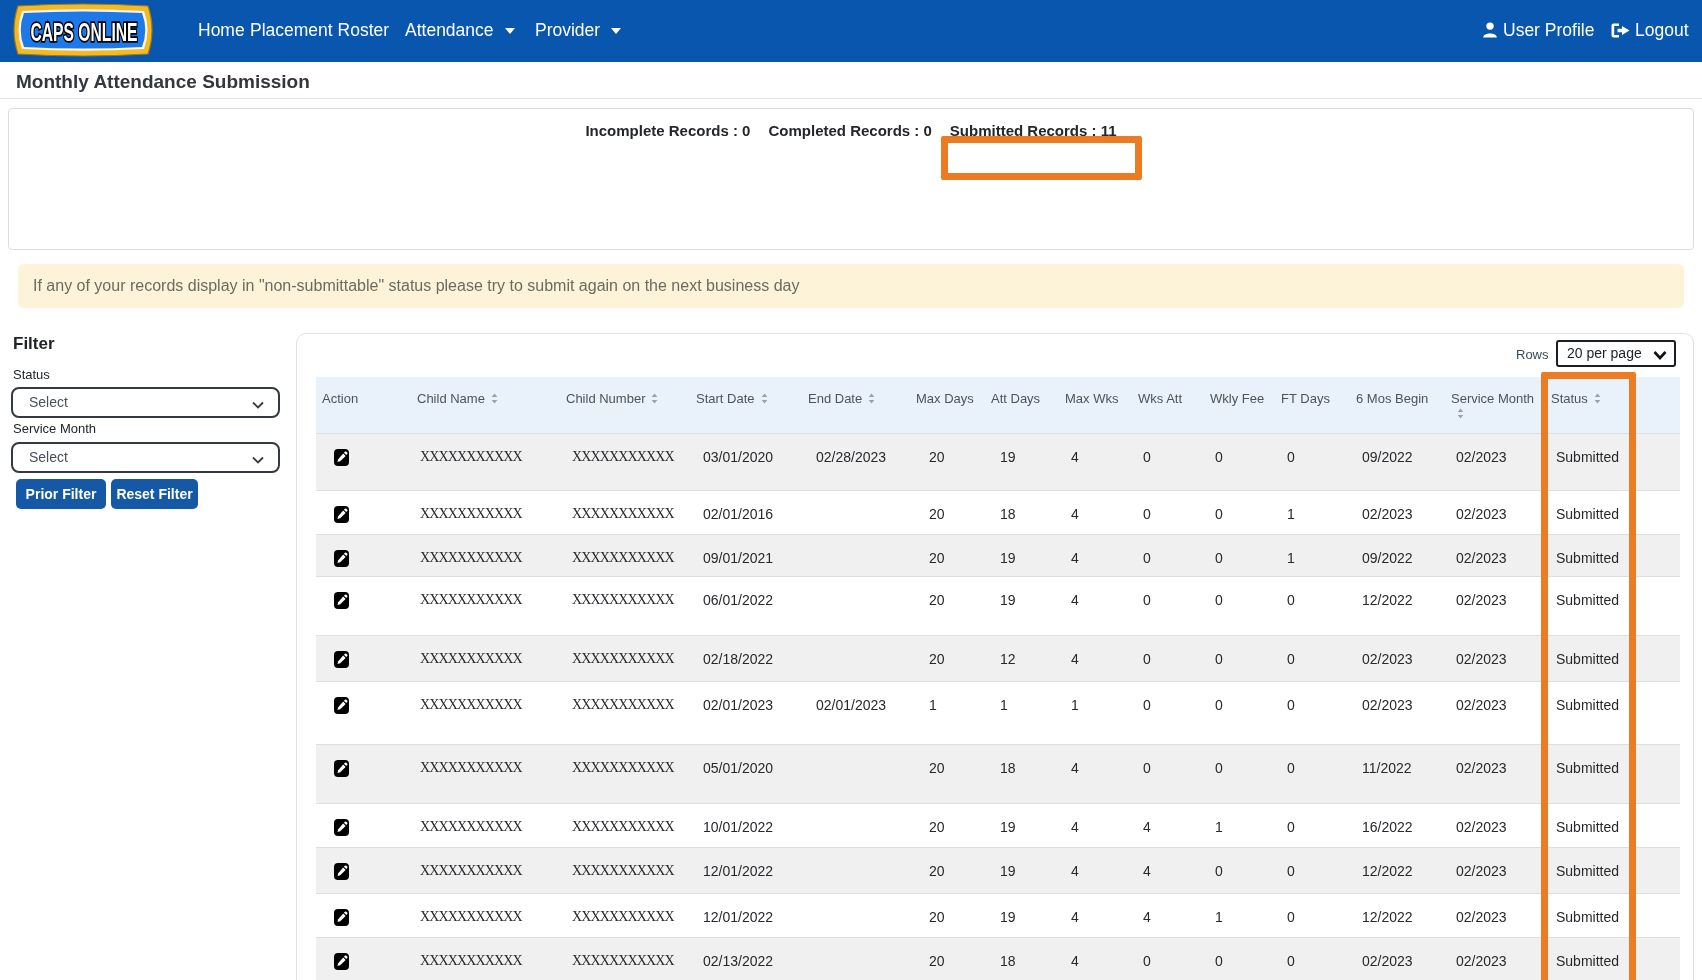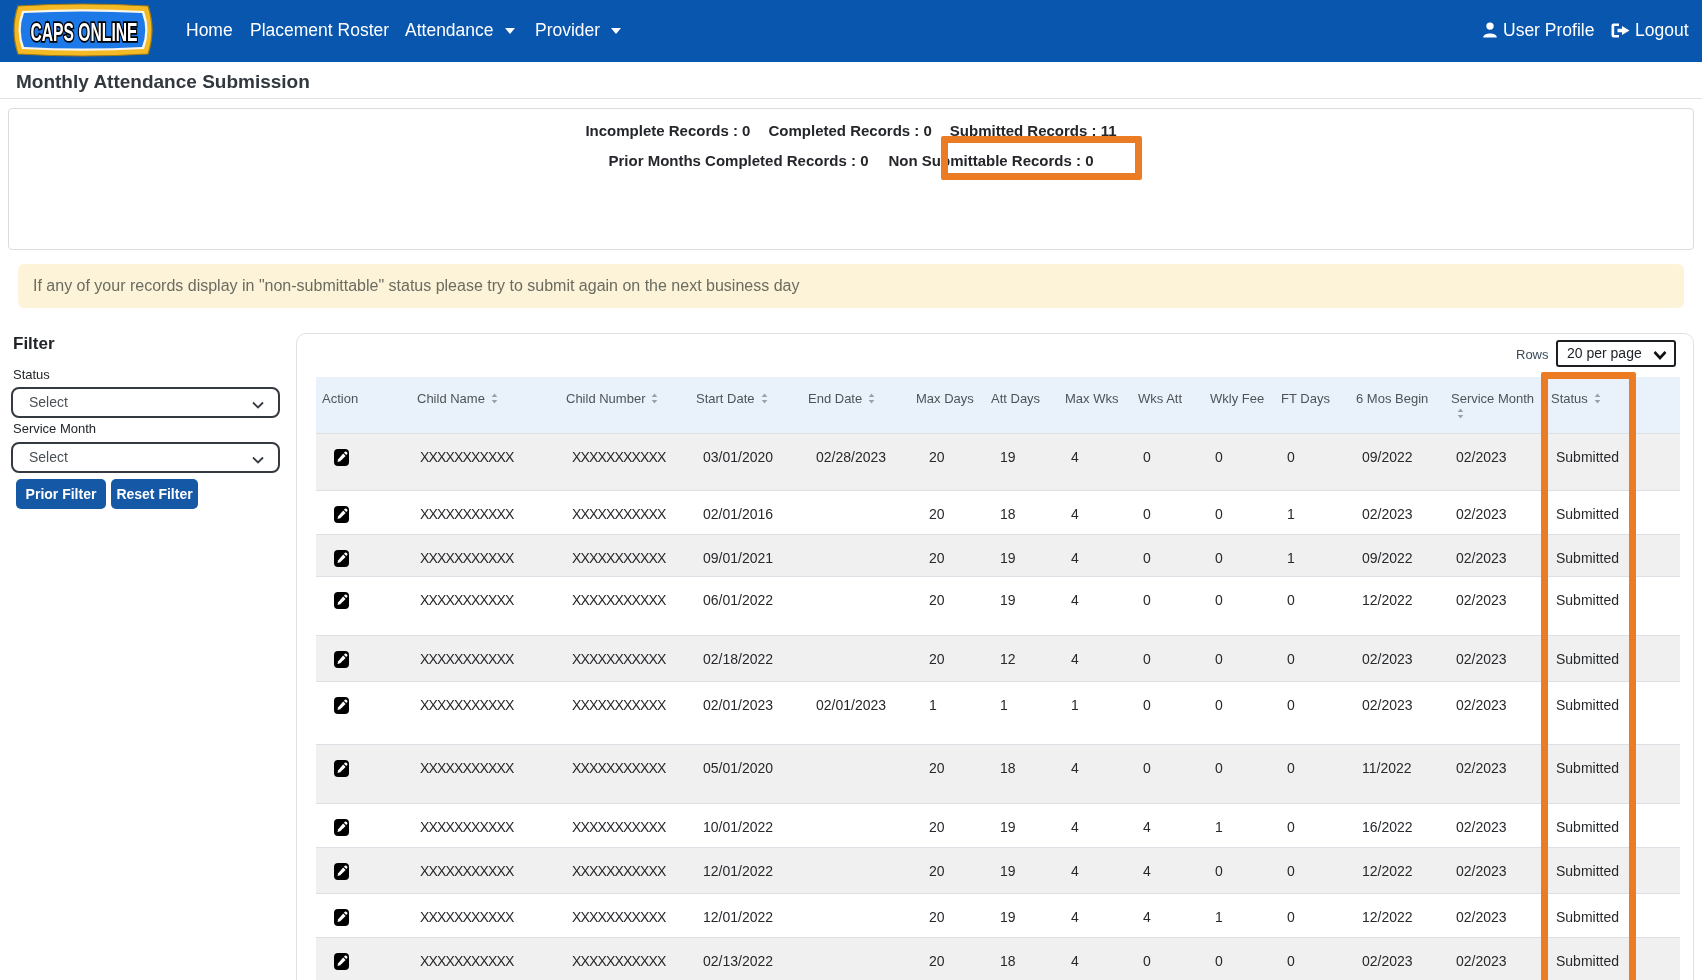--- a/index.html
+++ b/index.html
@@ -43,40 +43,40 @@
     border:2px solid #1b1f22; border-radius:3px; background:#fff; font-size:14px; color:#212529;
     line-height:23px; padding-left:9px; }
   table.grid { position:absolute; left:316px; top:377px; width:1364px; border-collapse:collapse;
     table-layout:fixed; }
   .grid th { background:#e9f2fb; font-weight:normal; font-size:13px; color:#4e5357;
     text-align:left; vertical-align:top; padding:14px 0 0 6px; height:56px; }
   .grid td { font-size:14px; color:#26282b; text-align:left; vertical-align:top;
     padding:15px 0 0 6px; border-top:1px solid #dcdfe3; }
   .grid tr.g td { background:#f0f0f0; }
   .sort { display:inline-block; margin-left:6px; vertical-align:-1px; }
-  .xs { font-size:14px; letter-spacing:-0.85px; color:#1c1c1c; }
+  .xs { font-size:14px; letter-spacing:-0.85px; color:#1c1c1c;font-family:Liberation Serif, serif; }
   .edit { display:inline-block; width:15px; height:17px; background:#000; border-radius:4px;
     position:relative; margin-left:12px; }
   .sub { font-size:13px; color:#3f3f3f; }
   
   .ann1 { position:absolute; left:941px; top:136px; width:201px; height:44px;
     border:7px solid #ec7c24; border-radius:2px; z-index:50; }
   .ann2 { position:absolute; left:1541px; top:372px; width:95px; height:640px;
     border:7px solid #ec7c24; border-radius:2px; z-index:50; }
 </style>
 </head>
 <body>
 <div class="nav">
   <svg class="logo" width="150" height="57" viewBox="0 0 150 57">
     <path d="M10,4 Q75,0 140,4 Q148,28 140,52 Q75,56 10,52 Q2,28 10,4 Z" fill="#f4ba25" stroke="#a37a12" stroke-width="1.2"></path>
     <path d="M14,9 Q75,5.5 136,9 Q143,28 136,47 Q75,50.5 14,47 Q7,28 14,9 Z" fill="#f8f6ee"></path>
     <path d="M16,11 Q75,8 134,11 Q140.5,28 134,45 Q75,48 16,45 Q9.5,28 16,11 Z" fill="#1d78e8"></path>
     <text x="76" y="38.5" text-anchor="middle" font-family="Liberation Sans, sans-serif" font-size="26" font-weight="bold" fill="#fff" stroke="#000" stroke-width="3.6" paint-order="stroke" textLength="107" lengthAdjust="spacingAndGlyphs">CAPS ONLINE</text>
   </svg>
-  <a class="navlink" style="left:186px" href="#">Home</a>
+  <a class="navlink" style="left:198px" href="#">Home</a>
   <a class="navlink" style="left:250px" href="#">Placement Roster</a>
   <a class="navlink" style="left:405px" href="#">Attendance<span class="caret"></span></a>
   <a class="navlink" style="left:535px" href="#">Provider<span class="caret"></span></a>
   <span class="navlink" style="left:1482px">
     <svg width="16" height="16" viewBox="0 0 16 16" style="vertical-align:-2px">
       <circle cx="8" cy="4.1" r="3.7" fill="#fff"></circle>
       <path d="M1.2,15.5 C1.2,10.3 14.8,10.3 14.8,15.5 Z" fill="#fff"></path>
     </svg>
   </span>
   <a class="navlink" style="left:1503px" href="#">User Profile</a>
@@ -87,21 +87,20 @@
     </svg>
   </span>
   <a class="navlink" style="left:1635px" href="#">Logout</a>
 </div>
 
 <div class="h1">Monthly Attendance Submission</div>
 <div class="hrule"></div>
 
 <div class="sumbox">
   <div class="sl2"><span>Incomplete Records : 0</span><span>Completed Records : 0</span><span>Submitted Records : 11</span></div>
-  <div class="sl4"><span>Prior Months Completed Records : 0</span><span>Non Submittable Records : 0</span></div>
 </div>
 
 <div class="alert">If any of your records display in "non-submittable" status please try to submit again on the next business day</div>
 
 <div class="ftitle">Filter</div>
 <div class="flabel" style="left:13px; top:367px;">Status</div>
 <div class="fsel" style="top:387px;">Select
   <svg width="14" height="14" viewBox="0 0 14 14">
       <path d="M2,4.5 L7,9.5 L12,4.5" fill="none" stroke="#343a40" stroke-width="1.8"></path>
     </svg>

